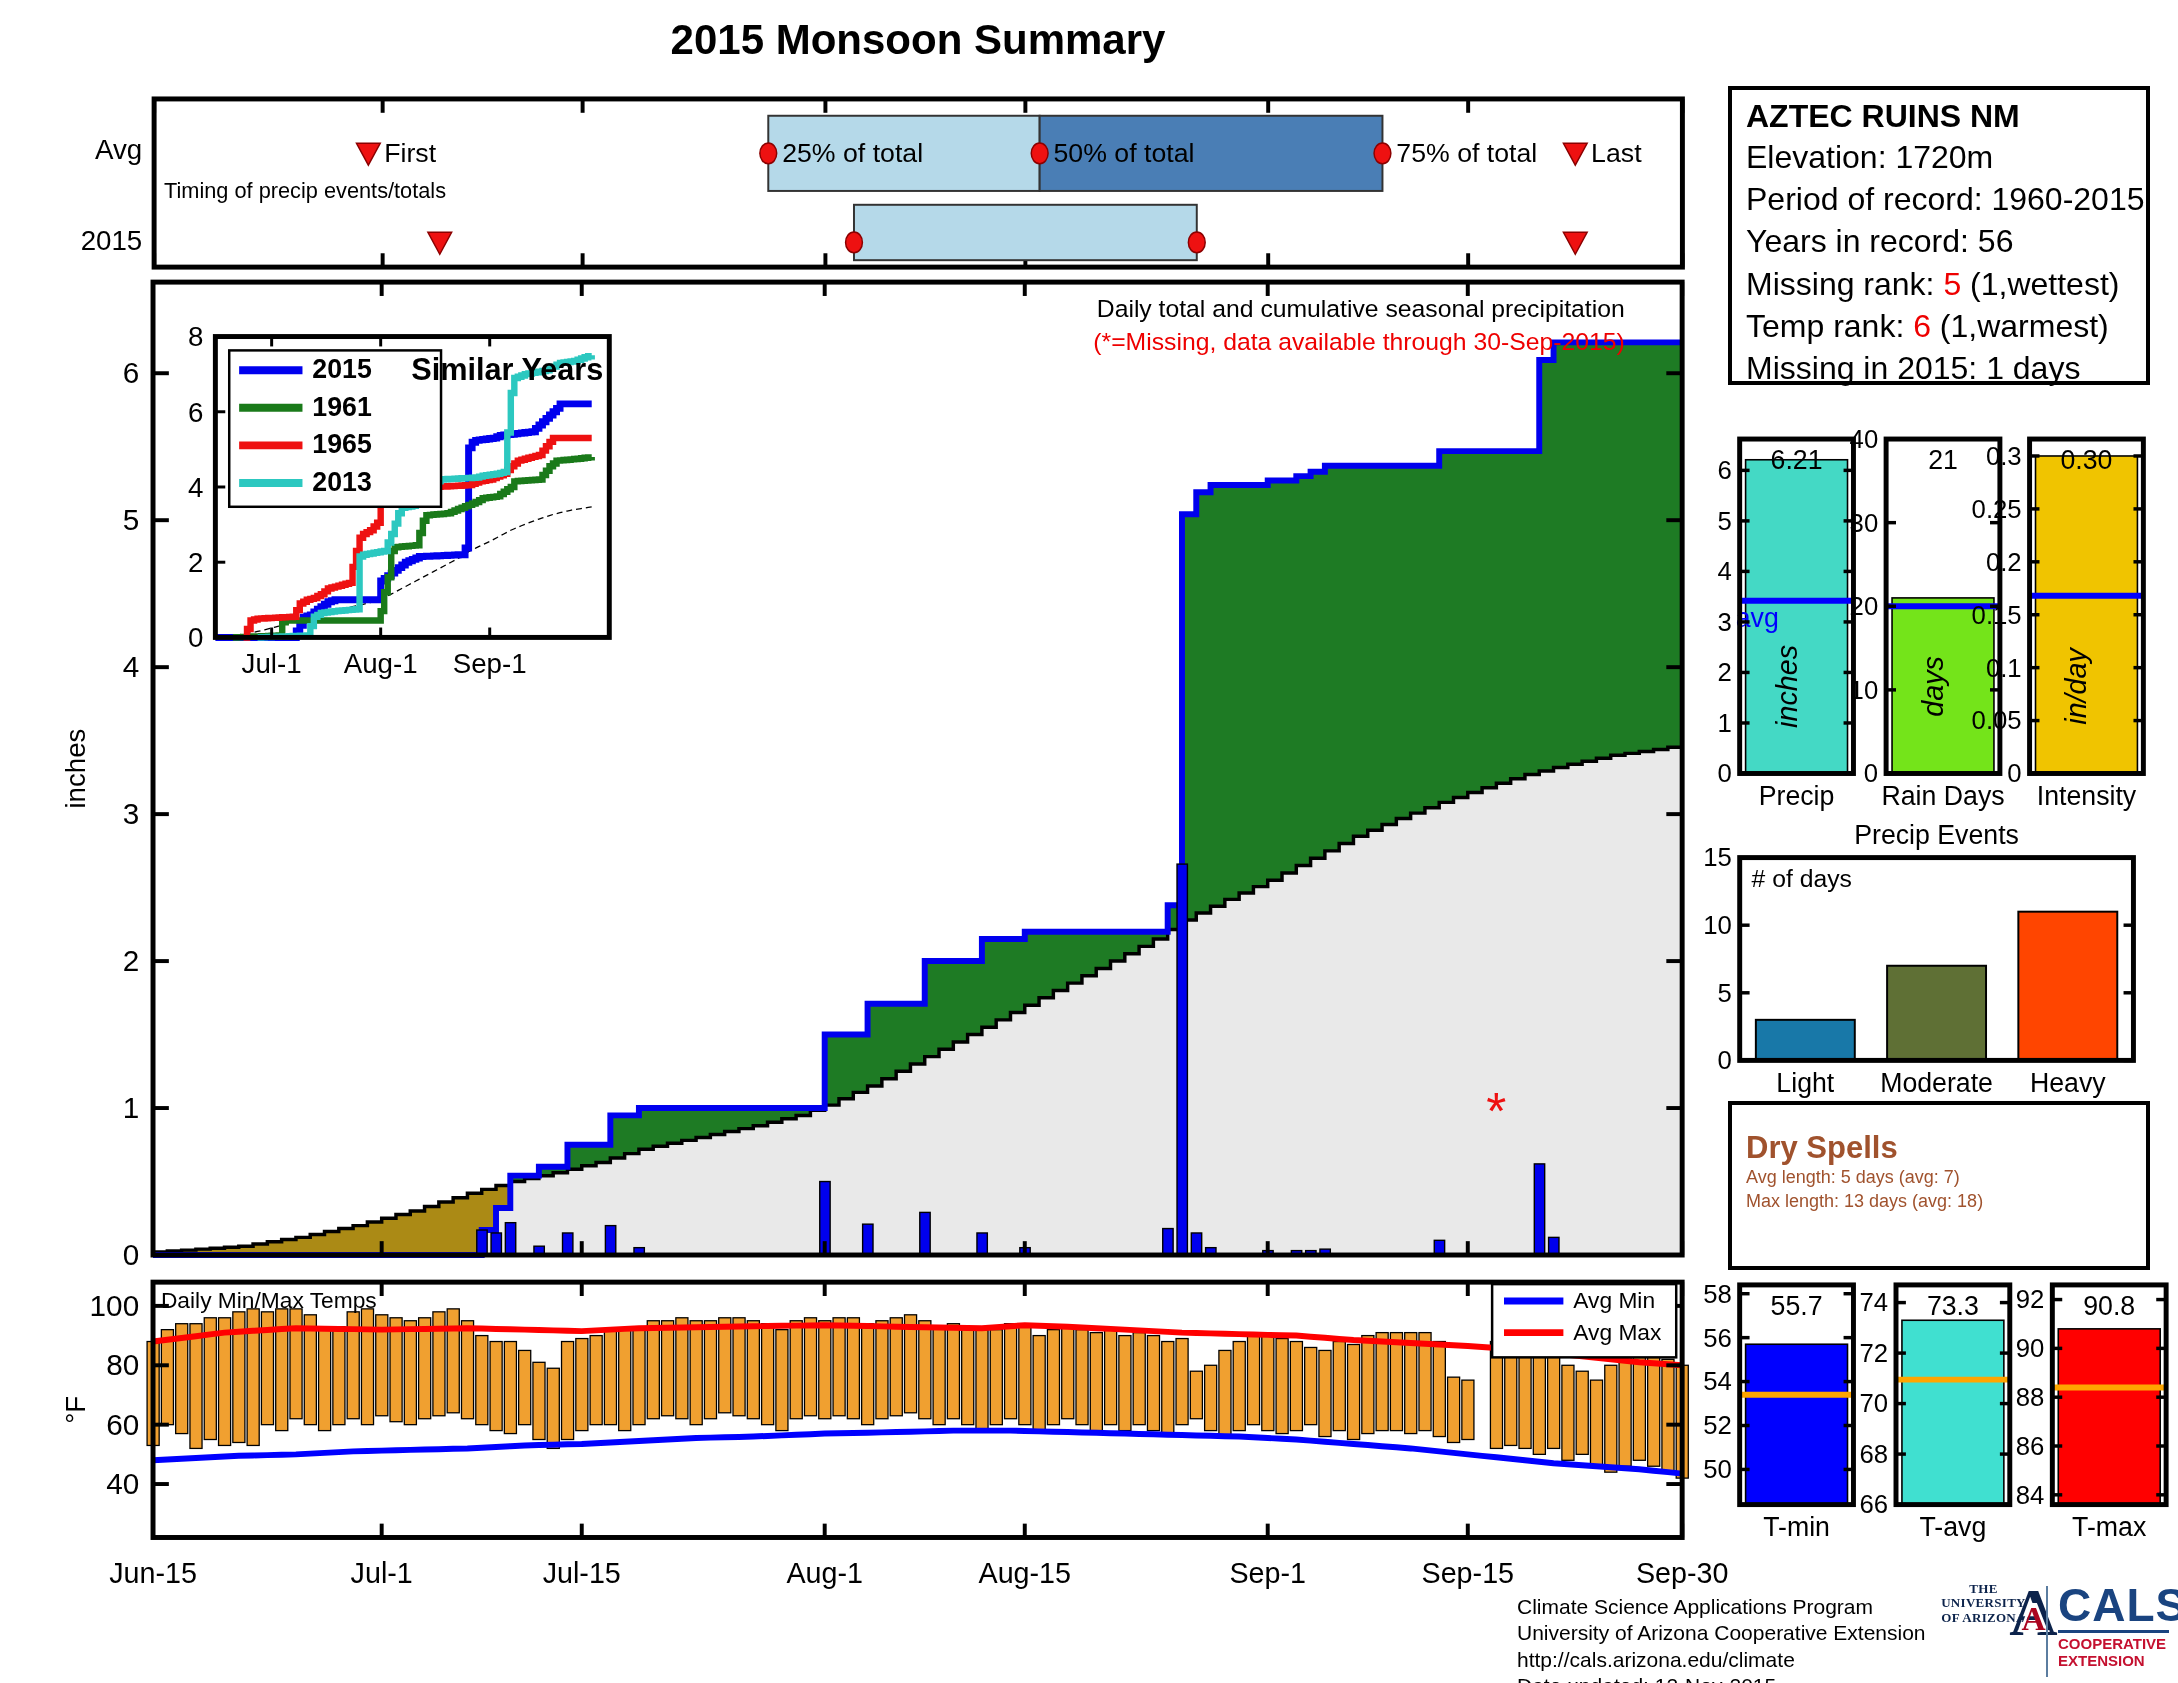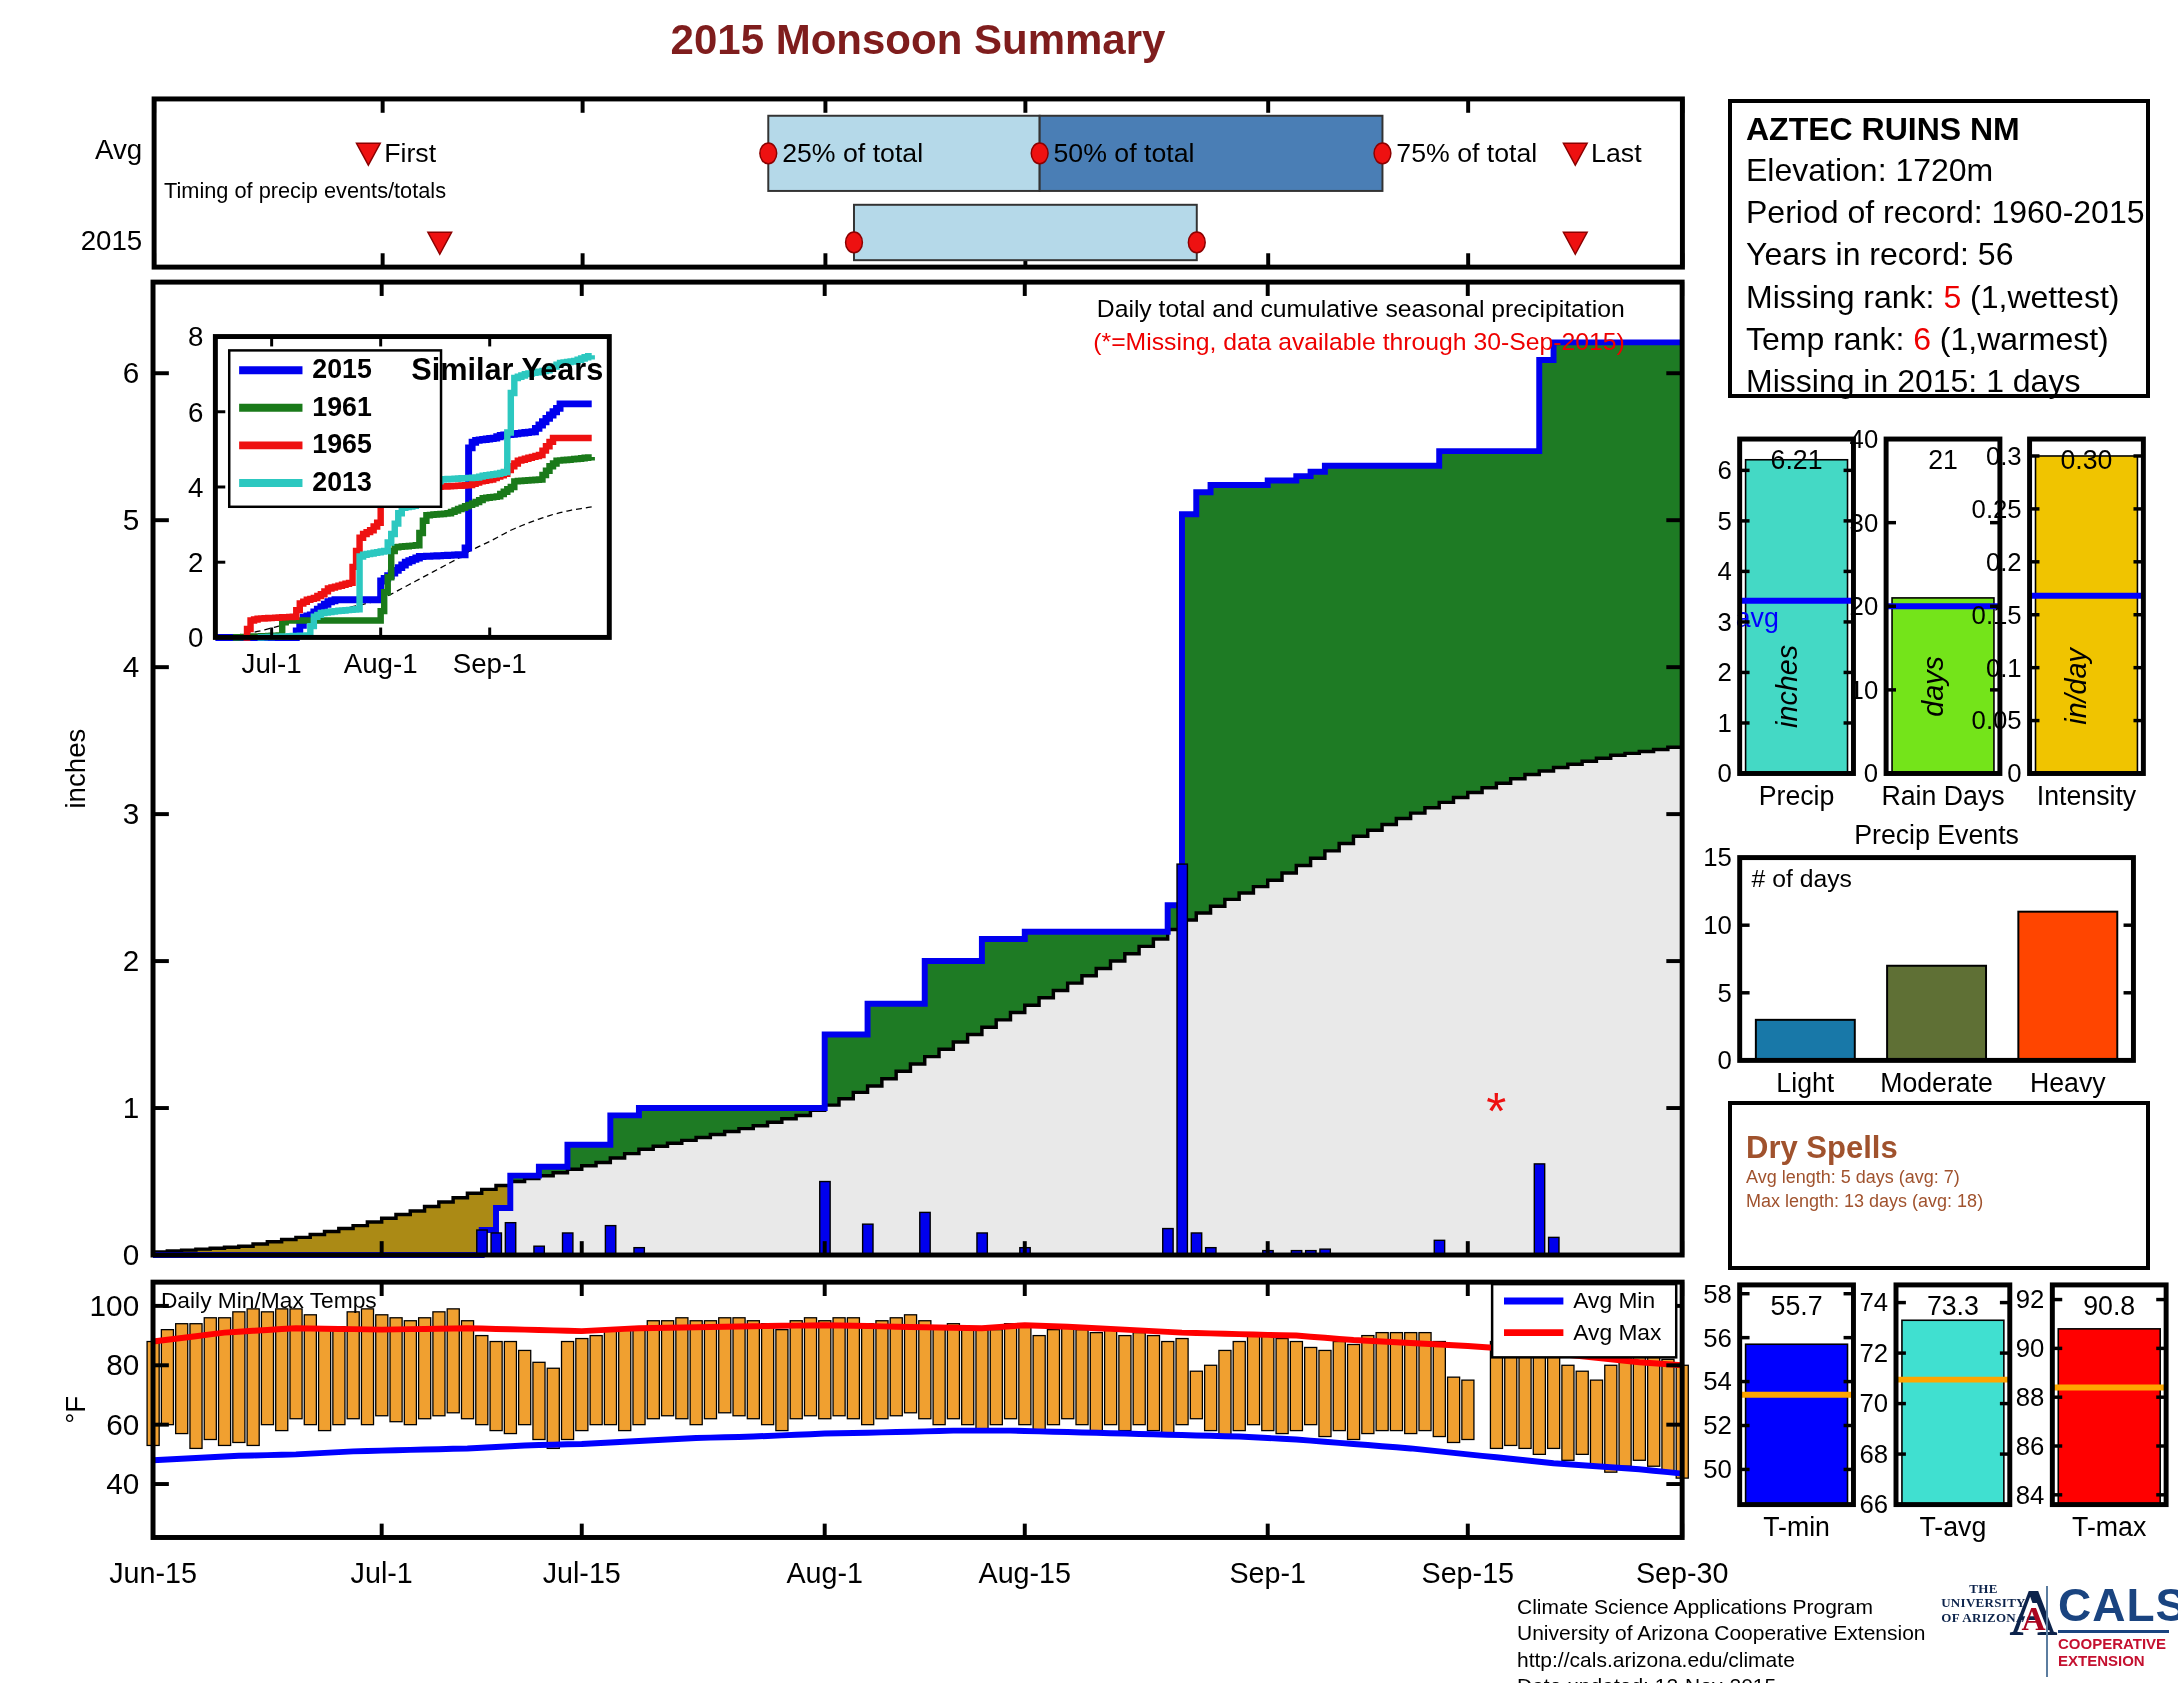--- a/index.html
+++ b/index.html
@@ -1,27 +1,27 @@
 <!DOCTYPE html>
 <html><head>
 <meta charset="utf-8">
 <style>
   html,body{margin:0;padding:0;background:#fff;}
   .page{position:relative;width:2178px;height:1683px;background:#fff;overflow:hidden;
         font-family:"Liberation Sans",sans-serif;}
   .title{position:absolute;left:153px;top:16px;width:1530px;text-align:center;
-         font-size:42px;font-weight:bold;color:#7f1d1d;}
+         font-size:42px;font-weight:bold;color:#000000;}
   svg{position:absolute;overflow:visible;}
   #timing{left:94px;top:94px;}
   #main{left:59px;top:277px;}
   #temps{left:59px;top:1277px;}
   #gauges{left:1708px;top:421px;}
   #events{left:1708px;top:820px;}
   #tgauges{left:1708px;top:1270px;}
-  .infobox{position:absolute;left:1728px;top:99px;width:400px;height:285px;
+  .infobox{position:absolute;left:1728px;top:86px;width:400px;height:285px;
            border:4px solid #000;padding:6px 0 0 14px;}
   .infobox .ititle{font-size:32px;font-weight:bold;color:#000;line-height:1.25;}
   .infobox .iline{font-size:32px;color:#000;line-height:1.32;}
   .red{color:#ee0000;}
   .dryspells{position:absolute;left:1728px;top:1101px;width:400px;height:137px;
              border:4px solid #000;padding:24px 0 0 14px;color:#a0522d;}
   .dryspells .dtitle{font-size:31px;font-weight:bold;line-height:1.2;}
   .dryspells .dline{font-size:18px;line-height:1.3;}
   .credits{position:absolute;left:1517px;top:1594px;font-size:21px;color:#000;line-height:1.25;}
   .logos{position:absolute;left:1929px;top:1582px;width:248px;height:99px;}

